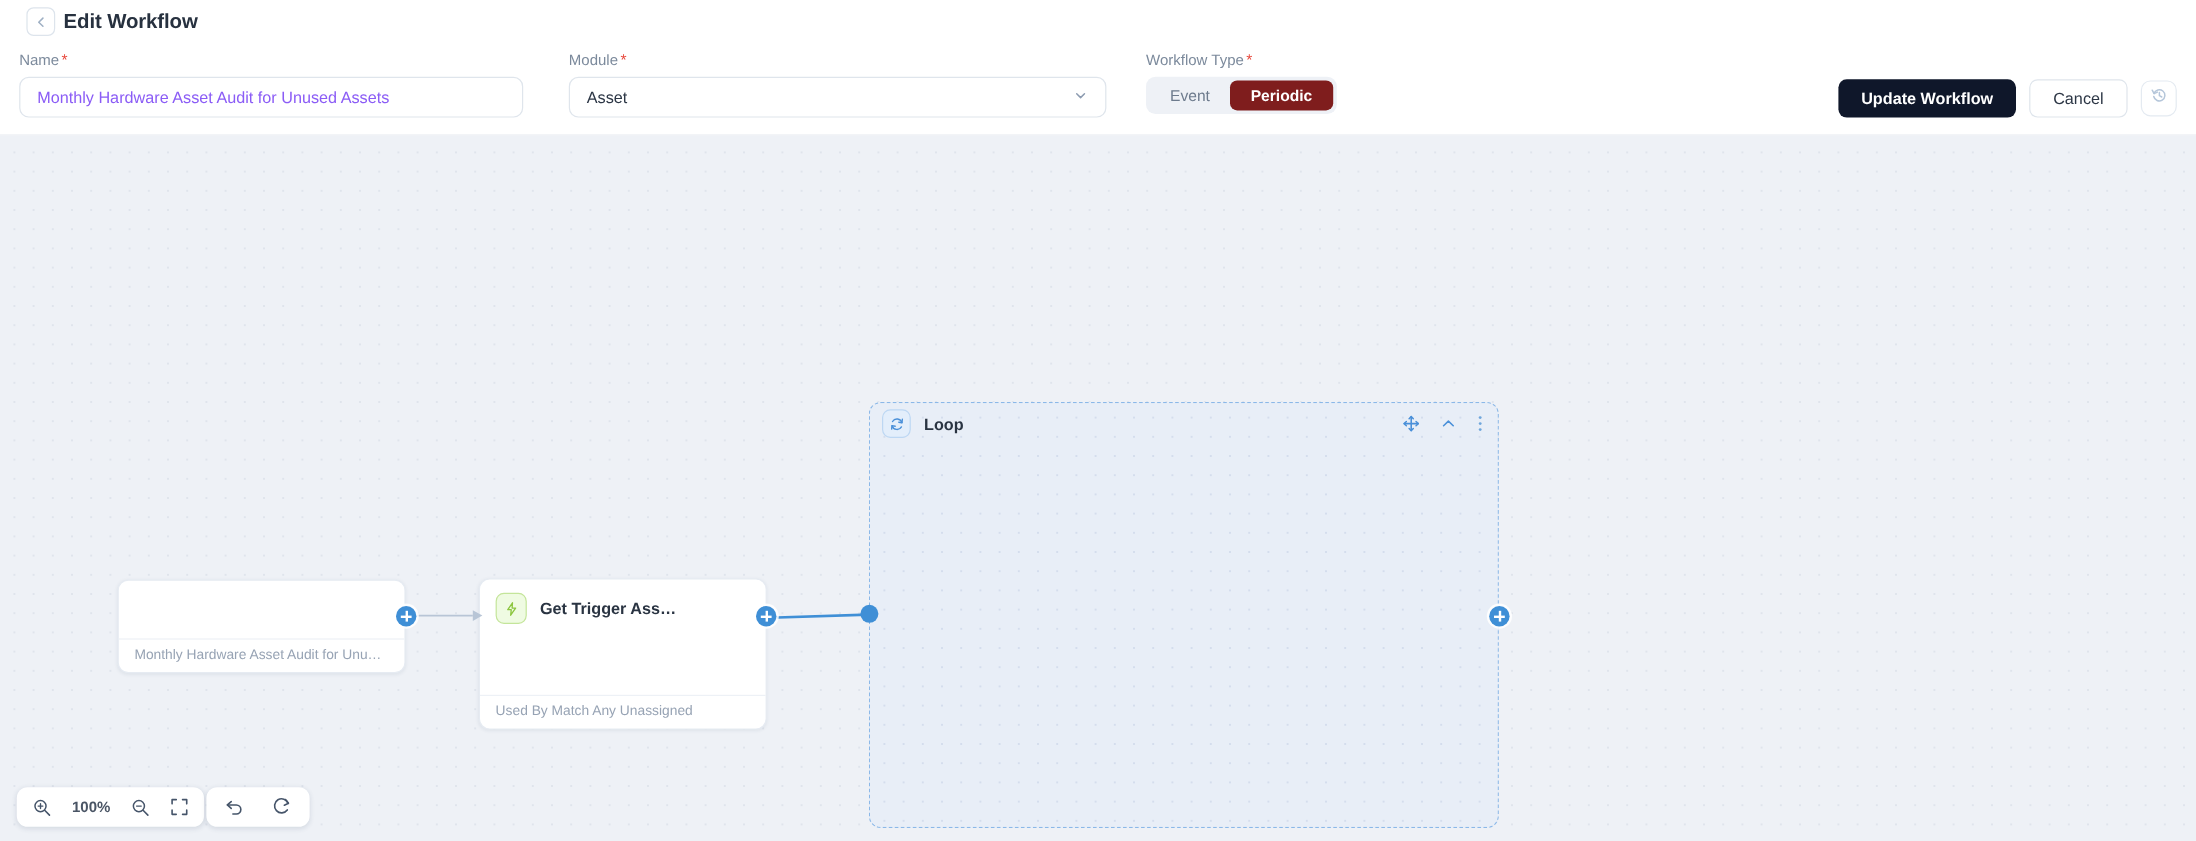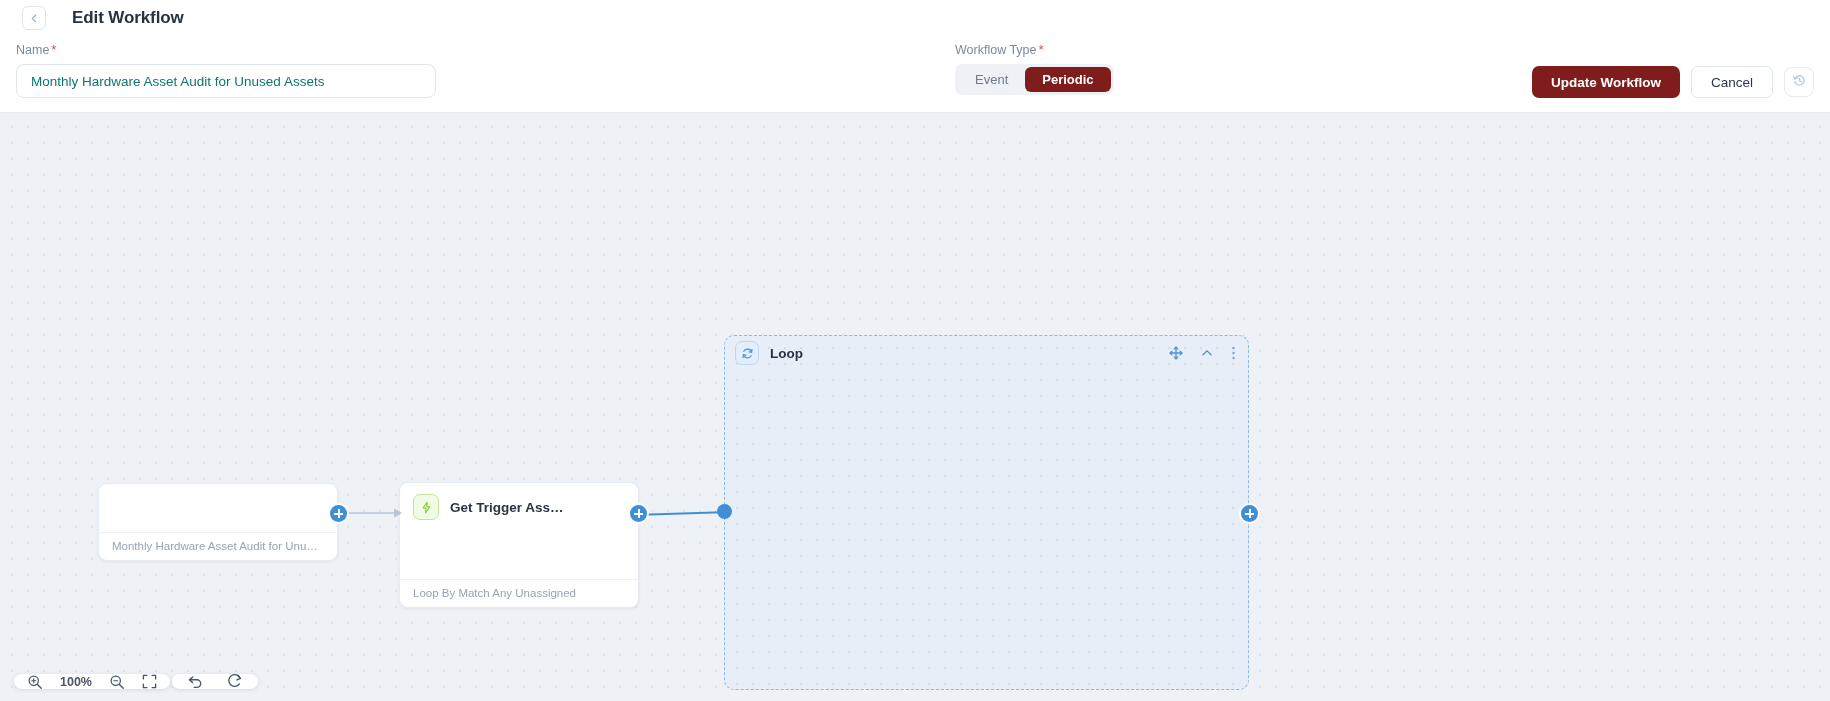--- a/index.html
+++ b/index.html
@@ -13,21 +13,21 @@
 
   
   .header {
     position: absolute; left: 0; top: 0;
     width: 1830px; height: 113px;
     background: #ffffff;
     border-bottom: 1px solid #e9edf2;
   }
   .title-row {
     position: absolute; left: 22px; top: 6px;
-    display: flex; align-items: center; gap: 26px;
+    display: flex; align-items: center; gap: 7px;
   }
   .back-btn {
     width: 24px; height: 24px;
     border: 1px solid #dde4ec; border-radius: 6px;
     background: #fff;
     display: flex; align-items: center; justify-content: center;
     cursor: pointer;
   }
   .back-btn svg { display: block; }
   .page-title {
@@ -39,21 +39,21 @@
     font-size: 12.5px; color: #7c8a9c; font-weight: normal;
     display: block; margin-bottom: 7px;
   }
   .req { color: #e8483c; font-size: 13px; margin-left: 2px; }
 
   .field-name { position: absolute; left: 16px; top: 42px; width: 420px; }
   .text-input {
     width: 420px; height: 34px;
     border: 1px solid #dfe5ec; border-radius: 8px;
     background: #fff;
-    font-size: 13.5px; color: #0f766e;
+    font-size: 13.5px; color: #8b5cf6;
     padding: 0 14px;
     font-family: "Liberation Sans", sans-serif;
     outline: none;
   }
 
   .field-module { position: absolute; left: 474px; top: 42px; width: 448px; }
   .select-box {
     width: 448px; height: 34px;
     border: 1px solid #dfe5ec; border-radius: 8px;
     background: #fff;
@@ -78,21 +78,21 @@
   }
   .seg-btn.active {
     background: #7f1d1d; color: #ffffff; font-weight: bold;
   }
 
   .actions {
     position: absolute; right: 16px; top: 66px;
     display: flex; align-items: center; gap: 11px;
   }
   .btn-primary {
-    background: #7f1d1d; color: #fff;
+    background: #0f172a; color: #fff;
     border: none; border-radius: 7px;
     height: 32px; padding: 0 19px;
     font-size: 13.5px; font-weight: bold; cursor: pointer;
     font-family: "Liberation Sans", sans-serif;
   }
   .btn-secondary {
     background: #fff; color: #2c3645;
     border: 1px solid #dfe5ec; border-radius: 7px;
     height: 32px; padding: 0 19px;
     font-size: 13.5px; cursor: pointer;
@@ -206,21 +206,21 @@
   .loop-body {
     position: absolute; left: 12px; top: 40px; right: 12px; bottom: 14px;
     background: #ffffff;
     border-radius: 10px;
     border: 1px solid #eaeff5;
   }
 
   
   .zoom-bar, .undo-bar {
     position: absolute; bottom: 12px;
-    height: 15px;
+    height: 33px;
     background: #fff;
     border-radius: 9px;
     box-shadow: 0 1px 4px rgba(35,55,90,0.12);
     display: flex; align-items: center;
   }
   .zoom-bar { left: 14px; padding: 0 13px; gap: 17px; }
   .undo-bar { left: 172px; padding: 0 15px; gap: 22px; }
   .zoom-pct {
     font-size: 12.5px; color: #4a5565; font-weight: bold;
     min-width: 30px; text-align: center;
@@ -243,20 +243,33 @@
     <div class="page-title">Edit Workflow</div>
   </div>
 
   <div class="field-name">
     <label class="field-label">
       <span>Name</span><span class="req">*</span>
     </label>
     <input class="text-input" type="text" value="Monthly Hardware Asset Audit for Unused Assets" style="">
   </div>
 
+  <div class="field-module">
+    <label class="field-label">
+      <span>Module</span><span class="req">*</span>
+    </label>
+    <div class="select-box">
+      <span>Asset</span>
+      <span>
+        <svg width="13" height="13" viewBox="0 0 14 14">
+          <path d="M3.5 5.5 L7 9 L10.5 5.5" fill="none" stroke="#8c9bb0" stroke-width="1.3" stroke-linecap="round" stroke-linejoin="round"></path>
+        </svg>
+      </span>
+    </div>
+  </div>
 
   <div class="field-wftype">
     <label class="field-label">
       <span>Workflow Type</span><span class="req">*</span>
     </label>
     <div class="segmented">
       <button class="seg-btn">Event</button>
       <button class="seg-btn active">Periodic</button>
     </div>
   </div>
@@ -294,21 +307,21 @@
 
   <div class="node" style="left:399px; top:369px; width:240px;">
     <div class="node-head">
       <div class="node-ico ico-green">
         <svg width="13" height="13" viewBox="0 0 14 14">
           <path d="M7.6 1.4 L3.4 7.6 L6.5 7.6 L6 12.6 L10.4 6.2 L7.3 6.2 Z" fill="none" stroke="#8cc63f" stroke-width="1.2" stroke-linejoin="round"></path>
         </svg>
       </div>
       <div class="node-title">Get Trigger Ass…</div>
     </div>
-    <div class="node-sub">Loop By Match Any Unassigned</div>
+    <div class="node-sub">Used By Match Any Unassigned</div>
   </div>
   <div class="plus" style="left:630px; top:392px;"></div>
 
   <div class="dot-handle" style="left:717px; top:391px; width:15px; height:15px;"></div>
 
   <div class="loop-wrap" style="left:724px; top:222px; width:525px; height:355px;">
 
     <div class="loop-head">
       <div class="loop-ico">
         <svg width="13" height="13" viewBox="0 0 14 14">

